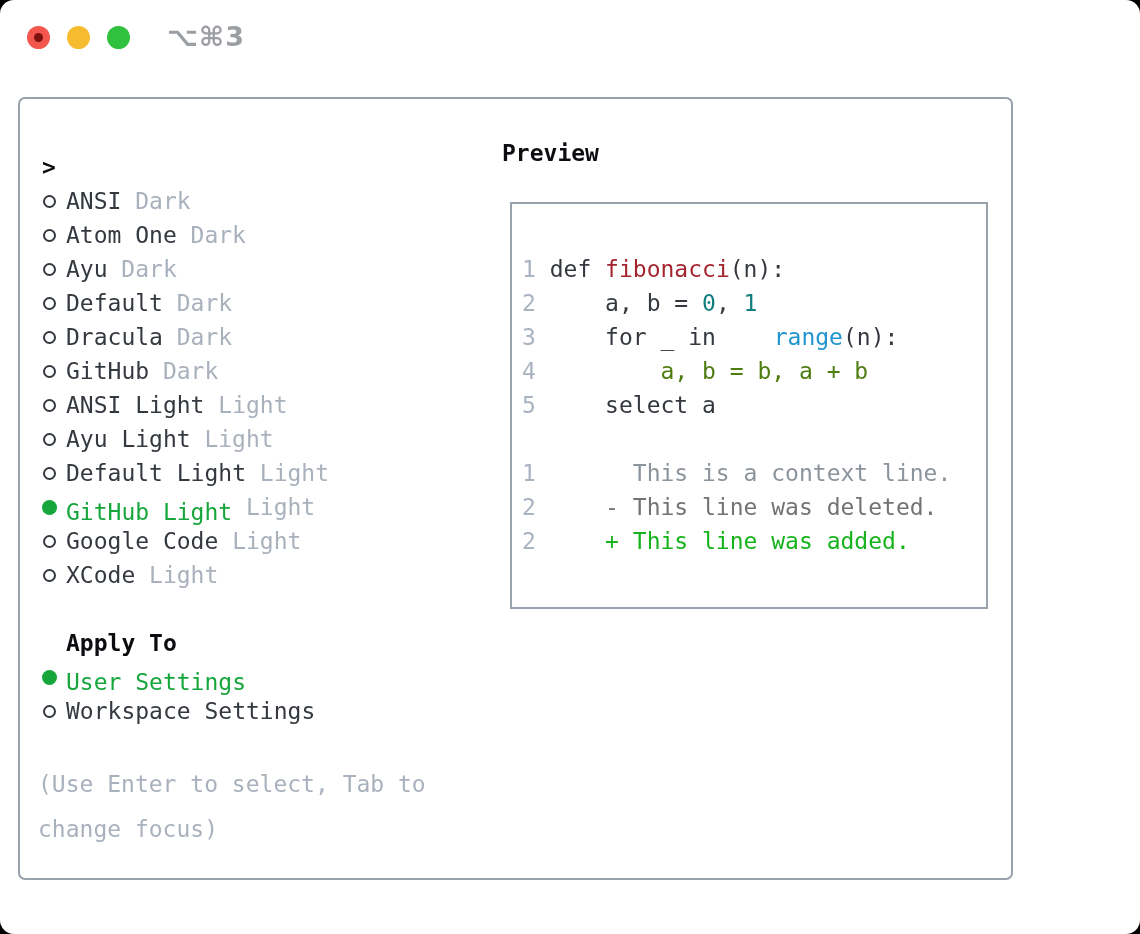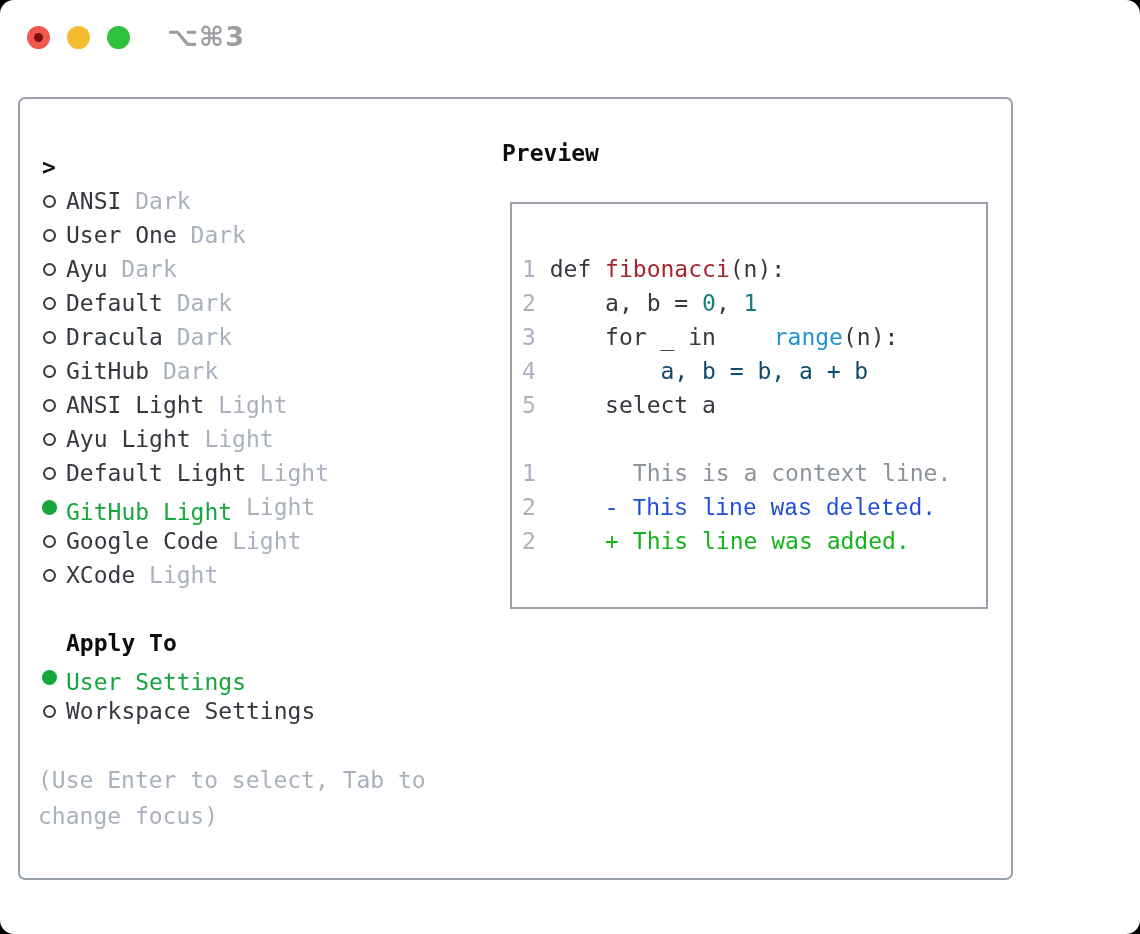--- a/index.html
+++ b/index.html
@@ -38,21 +38,21 @@
   .prompt{font-weight:bold;color:var(--heading);}
   .circle{width:13px;height:13px;border:2.5px solid var(--text);border-radius:50%;}
   .circle.filled{width:15px;height:15px;border:none;background:var(--green);}
   .hdr{font-weight:bold;color:var(--heading);}
   .lbl{color:var(--text);}
   .lbl.sel{color:var(--green);margin-top:9px;}
   .tag{color:var(--muted);margin-left:13.8px;}
   .spacer{height:34px;}
   .hint{
     position:absolute;left:18px;top:663px;width:420px;
-    font-size:23px;line-height:36px;color:var(--muted);
+    font-size:23px;line-height:45px;color:var(--muted);
   }
   
   .preview-title{
     position:absolute;left:482px;top:37px;height:34px;display:flex;align-items:center;
     font-size:23px;font-weight:bold;color:var(--heading);
   }
   .preview-box{
     position:absolute;left:490px;top:103px;width:478px;height:407px;
     border:2px solid var(--border);background:#fff;overflow:hidden;
   }
@@ -73,21 +73,21 @@
   </div>
 
   <div class="dialog">
 
     <div class="list" id="left-list">
       <div class="row">
         <span class="marker"><span class="prompt">&gt;</span></span>
       </div>
 
     <div class="row"><span class="marker"><span class="circle"></span></span><span class="lbl">ANSI</span><span class="tag">Dark</span></div>
-        <div class="row"><span class="marker"><span class="circle"></span></span><span class="lbl">User One</span><span class="tag">Dark</span></div>
+        <div class="row"><span class="marker"><span class="circle"></span></span><span class="lbl">Atom One</span><span class="tag">Dark</span></div>
         <div class="row"><span class="marker"><span class="circle"></span></span><span class="lbl">Ayu</span><span class="tag">Dark</span></div>
         <div class="row"><span class="marker"><span class="circle"></span></span><span class="lbl">Default</span><span class="tag">Dark</span></div>
         <div class="row"><span class="marker"><span class="circle"></span></span><span class="lbl">Dracula</span><span class="tag">Dark</span></div>
         <div class="row"><span class="marker"><span class="circle"></span></span><span class="lbl">GitHub</span><span class="tag">Dark</span></div>
         <div class="row"><span class="marker"><span class="circle"></span></span><span class="lbl">ANSI Light</span><span class="tag">Light</span></div>
         <div class="row"><span class="marker"><span class="circle"></span></span><span class="lbl">Ayu Light</span><span class="tag">Light</span></div>
         <div class="row"><span class="marker"><span class="circle"></span></span><span class="lbl">Default Light</span><span class="tag">Light</span></div>
         <div class="row"><span class="marker"><span class="circle filled"></span></span><span class="lbl sel">GitHub Light</span><span class="tag">Light</span></div>
         <div class="row"><span class="marker"><span class="circle"></span></span><span class="lbl">Google Code</span><span class="tag">Light</span></div>
         <div class="row"><span class="marker"><span class="circle"></span></span><span class="lbl">XCode</span><span class="tag">Light</span></div>
@@ -99,23 +99,23 @@
 
     <div class="hint">(Use Enter to select, Tab to change focus)</div>
 
     <div class="preview-title">Preview</div>
 
     <div class="preview-box">
       <div class="code" id="code-lines">
           <div class="cline"><span class="lno">1</span><span style="color: rgb(52, 56, 63);"> def </span><span style="color: rgb(165, 37, 47);">fibonacci</span><span style="color: rgb(52, 56, 63);">(n):</span></div>
           <div class="cline"><span class="lno">2</span><span style="color: rgb(52, 56, 63);">     a, b = </span><span style="color: rgb(15, 126, 125);">0</span><span style="color: rgb(52, 56, 63);">, </span><span style="color: rgb(15, 126, 125);">1</span></div>
           <div class="cline"><span class="lno">3</span><span style="color: rgb(52, 56, 63);">     for _ in </span><span style="color: rgb(32, 149, 207); margin-left: 44px;">range</span><span style="color: rgb(52, 56, 63);">(n):</span></div>
-          <div class="cline"><span class="lno">4</span><span style="color: #0c4a6e;">         a, b = b, a + b</span></div>
+          <div class="cline"><span class="lno">4</span><span style="color: #4d7c0f;">         a, b = b, a + b</span></div>
           <div class="cline"><span class="lno">5</span><span style="color: rgb(52, 56, 63);">     select a</span></div>
           <div class="cline"><span class="lno"></span></div>
           <div class="cline"><span class="lno">1</span><span style="color: rgb(139, 147, 156);">       This is a context line.</span></div>
-          <div class="cline"><span class="lno">2</span><span style="color: #1d4ed8; font-family: Liberation Mono, monospace;">     - This line was deleted.</span></div>
+          <div class="cline"><span class="lno">2</span><span style="color: #737373;">     - This line was deleted.</span></div>
           <div class="cline"><span class="lno">2</span><span style="color: rgb(22, 179, 28);">     + This line was added.</span></div>
         </div>
     </div>
 
   </div>
 </div>
 
 </body></html>

